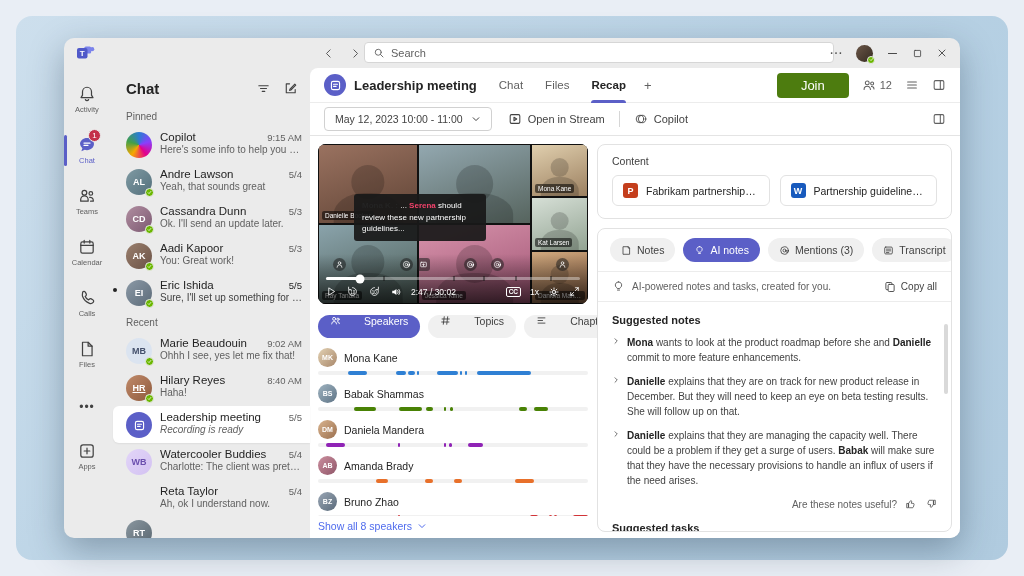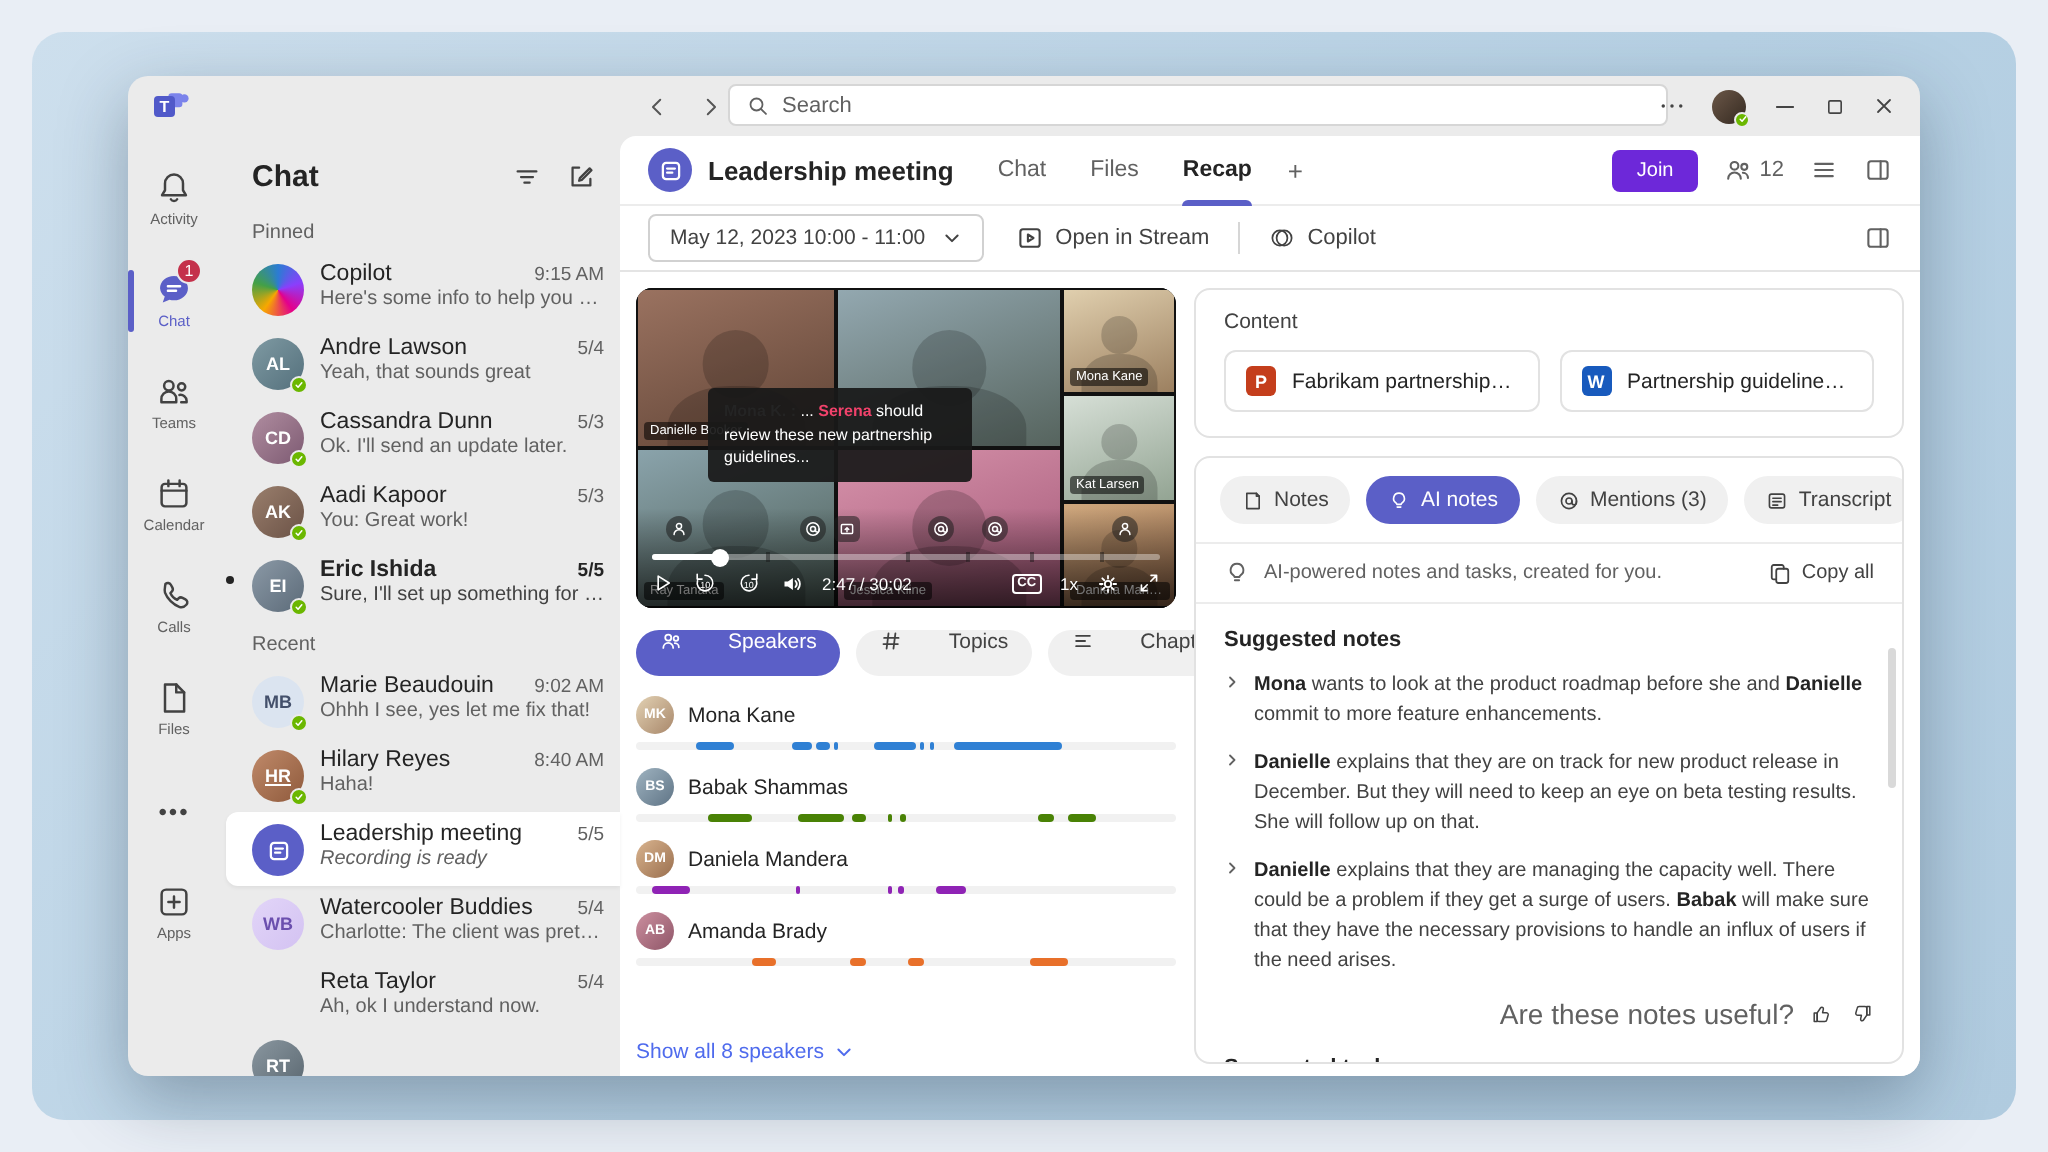--- a/index.html
+++ b/index.html
@@ -35,37 +35,37 @@
   .sec-label{font-size:10px;color:#616161;padding:6px 0 4px 16px}
   .chat-item{display:flex;align-items:flex-start;padding:5px 8px 5px 16px;position:relative;cursor:pointer}
   .chat-item.sel{background:#fff;border-radius:6px 0 0 6px;margin-left:3px;padding-left:13px;box-shadow:0 1px 2px rgba(0,0,0,.06)}
   .ci-avatar{width:26px;height:26px;border-radius:50%;flex:none;position:relative;display:flex;align-items:center;justify-content:center;font-size:9px;font-weight:bold;color:#fff;margin-top:1px}
   .ci-avatar .pres{position:absolute;right:-2px;bottom:-2px;width:9px;height:9px}
   .ci-body{flex:1;min-width:0;margin-left:8px}
   .ci-top{display:flex;align-items:baseline}
   .ci-name{font-size:11.5px;color:#242424;flex:1;white-space:nowrap;overflow:hidden;text-overflow:ellipsis}
   .ci-time{font-size:9.5px;color:#616161;margin-left:6px;flex:none}
   .ci-prev{font-size:10px;color:#616161;white-space:nowrap;overflow:hidden;text-overflow:ellipsis;margin-top:1px}
-  .chat-item.unread .ci-name,.chat-item.unread .ci-time{font-weight:bold;color:#242424}
+  .chat-item.unread .ci-name,.chat-item.unread .ci-time{font-weight:normal;color:#242424}
   .chat-item.unread .ci-prev{color:#424242}
   .chat-item .udot{position:absolute;left:3px;top:14px;width:4px;height:4px;border-radius:50%;background:#242424}
   .ci-prev.it{font-style:italic}
   .presence-badge{background:#6bb700;border-radius:50%;border:1.5px solid #ebebeb;display:flex;align-items:center;justify-content:center}
   
   .content{flex:1;background:#fff;border-radius:8px 0 0 0;display:flex;flex-direction:column;min-width:0}
   .hd1{height:35px;display:flex;align-items:center;padding:0 14px;border-bottom:1px solid #ececec}
   .mtg-ic{width:22px;height:22px;border-radius:50%;background:#5b5fc7;display:flex;align-items:center;justify-content:center;color:#fff;flex:none}
   .mtg-title{font-size:13px;font-weight:bold;margin-left:8px}
   .tabs{display:flex;align-items:stretch;height:35px;margin-left:22px;gap:22px}
   .tab{display:flex;align-items:center;font-size:11.5px;color:#616161;position:relative;cursor:pointer}
   .tab.sel{color:#242424;font-weight:bold}
   .tab.sel::after{content:"";position:absolute;left:0;right:0;bottom:0;height:3px;border-radius:3px 3px 0 0;background:#5b5fc7}
   .tab-add{display:flex;align-items:center;color:#616161;font-size:13px;margin-left:18px;cursor:pointer}
   .hd1-right{margin-left:auto;display:flex;align-items:center;gap:13px;color:#616161}
-  .join-btn{background:#6d28d9;color:#fff;font-size:10px;border:none;border-radius:4px;padding:5px 12px;cursor:pointer}
+  .join-btn{background:#4d7c0f;color:#fff;font-size:13px;border:none;border-radius:4px;padding:5px 24px;cursor:pointer}
   .att{display:flex;align-items:center;gap:4px;font-size:11px}
   .hd2{height:33px;display:flex;align-items:center;padding:0 14px;border-bottom:1px solid #e4e4e4;color:#424242}
   .date-pill{display:flex;align-items:center;gap:8px;border:1px solid #d1d1d1;background:#fff;border-radius:4px;height:24px;padding:0 10px;font-size:10.5px;cursor:pointer}
   .hd2-link{display:flex;align-items:center;gap:6px;font-size:11px;margin-left:16px;cursor:pointer}
   .vsep{width:1px;height:16px;background:#d6d6d6;margin:0 14px}
   .hd2 .pane-r{margin-left:auto;color:#616161}
   .body-area{flex:1;display:flex;gap:9px;padding:8px 8px 6px 8px;min-height:0}
   
   .colL{width:270px;flex:none;display:flex;flex-direction:column;min-height:0}
   .player{width:270px;height:160px;border-radius:8px;overflow:hidden;position:relative;background:#1d1d1d;flex:none}
@@ -115,21 +115,21 @@
   .notes-card{margin-top:9px;flex:1;display:flex;flex-direction:column;min-height:0;overflow:hidden;position:relative}
   .ntabs{display:flex;gap:8px;padding:9px 12px;border-bottom:1px solid #ececec;flex:none}
   .npill{display:flex;align-items:center;gap:5px;height:24px;border-radius:12px;padding:0 11px;background:#f0f0f0;color:#424242;font-size:10.5px;cursor:pointer;white-space:nowrap}
   .npill.sel{background:#5b5fc7;color:#fff}
   .banner{display:flex;align-items:center;gap:7px;padding:8px 14px;border-bottom:1px solid #ececec;font-size:10px;color:#616161;flex:none}
   .copyall{margin-left:auto;display:flex;align-items:center;gap:5px;color:#424242;cursor:pointer}
   .ncontent{padding:10px 14px;overflow:hidden;flex:1;font-size:10px;color:#424242;line-height:1.5}
   .nsec-title{font-size:11px;font-weight:bold;color:#242424;margin-bottom:6px}
   .nitem{display:flex;gap:7px;margin-bottom:9px;align-items:flex-start}
   .nitem .chev{color:#616161;margin-top:2px;flex:none;cursor:pointer}
-  .feedback{display:flex;align-items:center;justify-content:flex-end;gap:8px;color:#616161;font-size:14px;margin:5px 0 8px}
+  .feedback{display:flex;align-items:center;justify-content:flex-end;gap:8px;color:#616161;font-size:10px;margin:5px 0 8px}
   .feedback .ic{cursor:pointer;color:#424242}
   .nscroll{position:absolute;right:3px;top:95px;width:4px;height:70px;border-radius:2px;background:#d9d9d9}
   b{font-weight:bold;color:#242424}
   .ic svg{display:block}
 </style>
 </head>
 <body>
 
 <div class="bg-panel"></div>
 
@@ -731,20 +731,33 @@
                   <span class="sav" style="background: linear-gradient(135deg, rgb(204, 143, 159), rgb(143, 86, 104));">AB</span>
                   <span class="snm">Amanda Brady</span>
                 </div>
                 <div class="sbar">
                   <span class="sseg" style="left: 21.5%; width: 4.5%; background: rgb(232, 112, 42);"></span>
                   <span class="sseg" style="left: 39.5%; width: 3%; background: rgb(232, 112, 42);"></span>
                   <span class="sseg" style="left: 50.5%; width: 3%; background: rgb(232, 112, 42);"></span>
                   <span class="sseg" style="left: 73%; width: 7%; background: rgb(232, 112, 42);"></span>
                 </div>
               </div>
+              <div class="srow">
+                <div class="srow-h">
+                  <span class="sav" style="background: linear-gradient(135deg, rgb(154, 167, 181), rgb(90, 106, 122));">BZ</span>
+                  <span class="snm">Bruno Zhao</span>
+                </div>
+                <div class="sbar">
+                  <span class="sseg" style="left: 29.5%; width: 0.8%; background: rgb(209, 52, 56);"></span>
+                  <span class="sseg" style="left: 78.5%; width: 3%; background: rgb(209, 52, 56);"></span>
+                  <span class="sseg" style="left: 85.5%; width: 1%; background: rgb(209, 52, 56);"></span>
+                  <span class="sseg" style="left: 87.5%; width: 1%; background: rgb(209, 52, 56);"></span>
+                  <span class="sseg" style="left: 94.5%; width: 5.5%; background: rgb(209, 52, 56);"></span>
+                </div>
+              </div>
             </div>
           <div class="show-all">
             <span>Show all 8 speakers</span>
             <span class="ic">
                 <svg viewBox="0 0 16 16" width="10" height="10" fill="none" stroke="currentColor" stroke-width="1.6" stroke-linecap="round" stroke-linejoin="round">
                   <path d="M3.5 6 8 10.5 12.5 6"></path>
                 </svg>
               </span>
           </div>
         </div>

